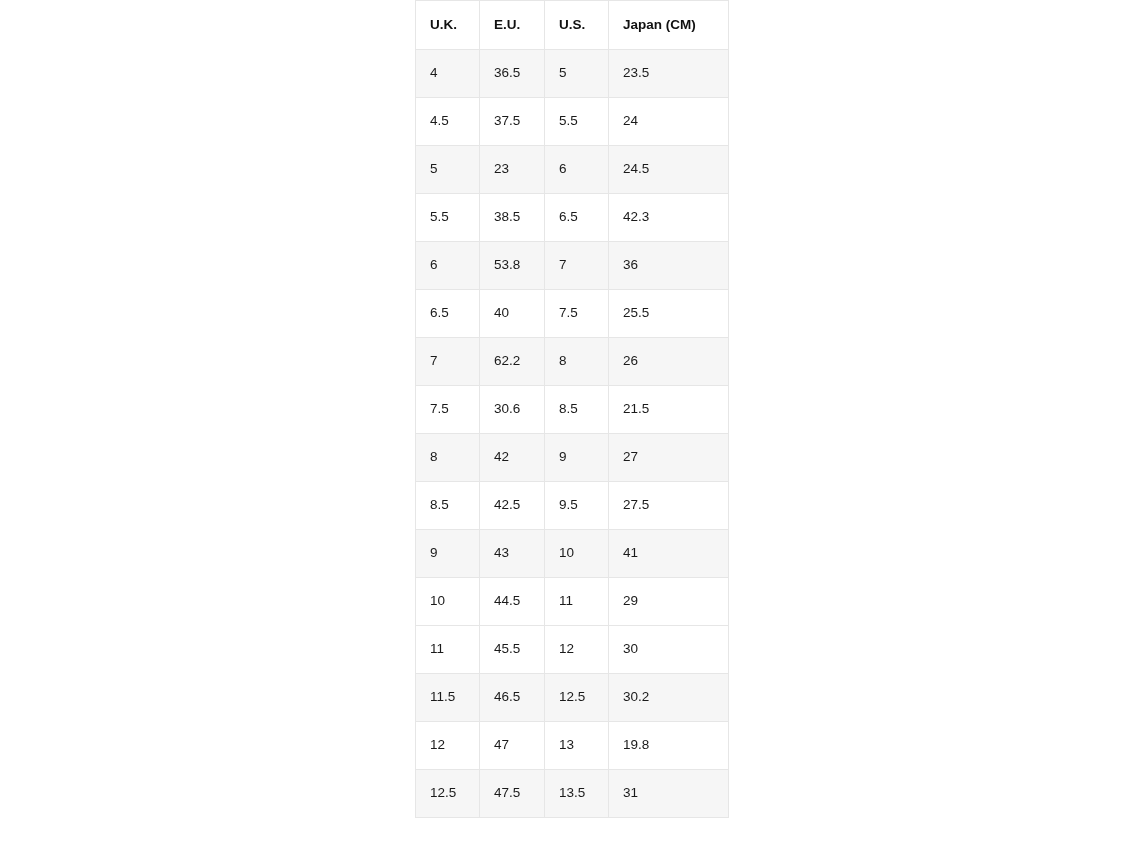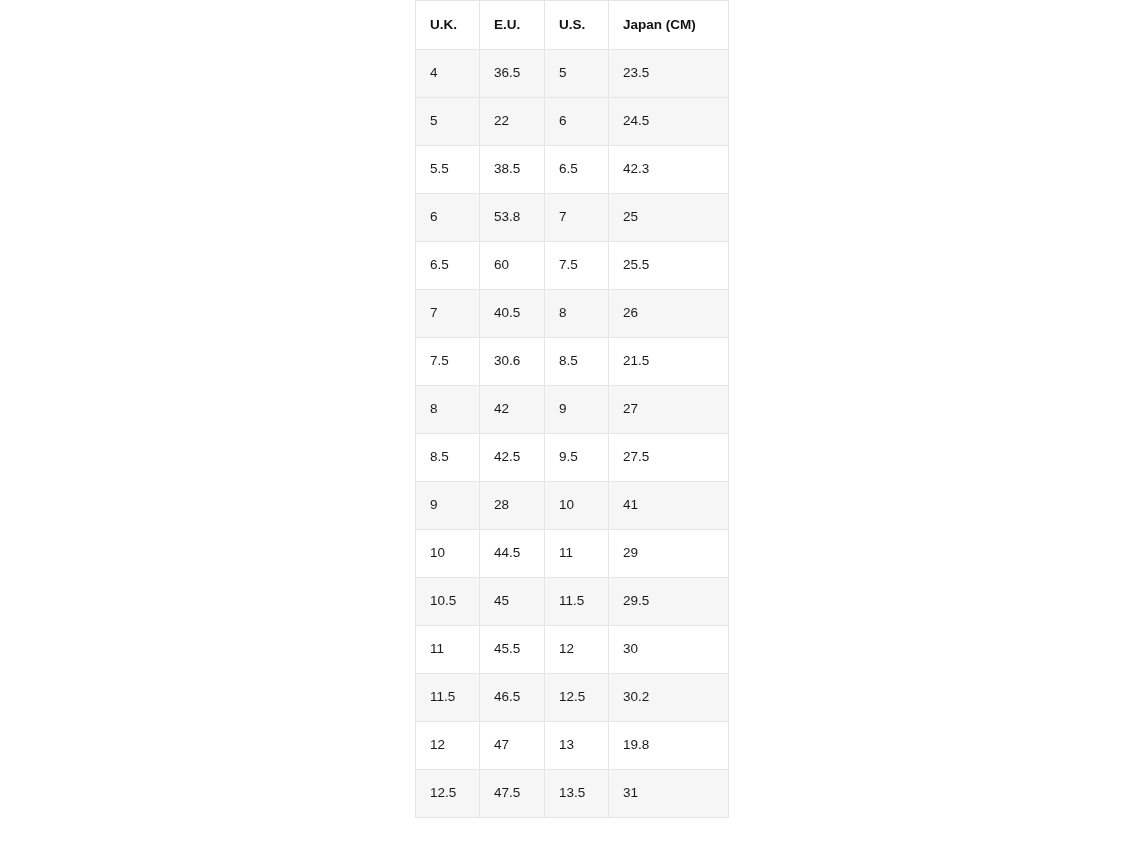--- a/index.html
+++ b/index.html
@@ -87,47 +87,53 @@
           <th>Japan (CM)</th>
         </tr>
       </thead>
       <tbody id="table-body">
           <tr class="row-shaded">
             <td>4</td>
             <td>36.5</td>
             <td>5</td>
             <td>23.5</td>
           </tr>
+          <tr class="row-plain">
+            <td>4.5</td>
+            <td>37.5</td>
+            <td>5.5</td>
+            <td>24</td>
+          </tr>
           <tr class="row-shaded">
             <td>5</td>
-            <td>22</td>
+            <td>23</td>
             <td>6</td>
             <td>24.5</td>
           </tr>
           <tr class="row-plain">
             <td>5.5</td>
             <td>38.5</td>
             <td>6.5</td>
             <td>42.3</td>
           </tr>
           <tr class="row-shaded">
             <td>6</td>
             <td>53.8</td>
             <td>7</td>
-            <td>25</td>
+            <td>36</td>
           </tr>
           <tr class="row-plain">
             <td>6.5</td>
-            <td>60</td>
+            <td>40</td>
             <td>7.5</td>
             <td>25.5</td>
           </tr>
           <tr class="row-shaded">
             <td>7</td>
-            <td>40.5</td>
+            <td>62.2</td>
             <td>8</td>
             <td>26</td>
           </tr>
           <tr class="row-plain">
             <td>7.5</td>
             <td>30.6</td>
             <td>8.5</td>
             <td>21.5</td>
           </tr>
           <tr class="row-shaded">
@@ -137,35 +143,29 @@
             <td>27</td>
           </tr>
           <tr class="row-plain">
             <td>8.5</td>
             <td>42.5</td>
             <td>9.5</td>
             <td>27.5</td>
           </tr>
           <tr class="row-shaded">
             <td>9</td>
-            <td>28</td>
+            <td>43</td>
             <td>10</td>
             <td>41</td>
           </tr>
           <tr class="row-plain">
             <td>10</td>
             <td>44.5</td>
             <td>11</td>
             <td>29</td>
-          </tr>
-          <tr class="row-shaded">
-            <td>10.5</td>
-            <td>45</td>
-            <td>11.5</td>
-            <td>29.5</td>
           </tr>
           <tr class="row-plain">
             <td>11</td>
             <td>45.5</td>
             <td>12</td>
             <td>30</td>
           </tr>
           <tr class="row-shaded">
             <td>11.5</td>
             <td>46.5</td>

